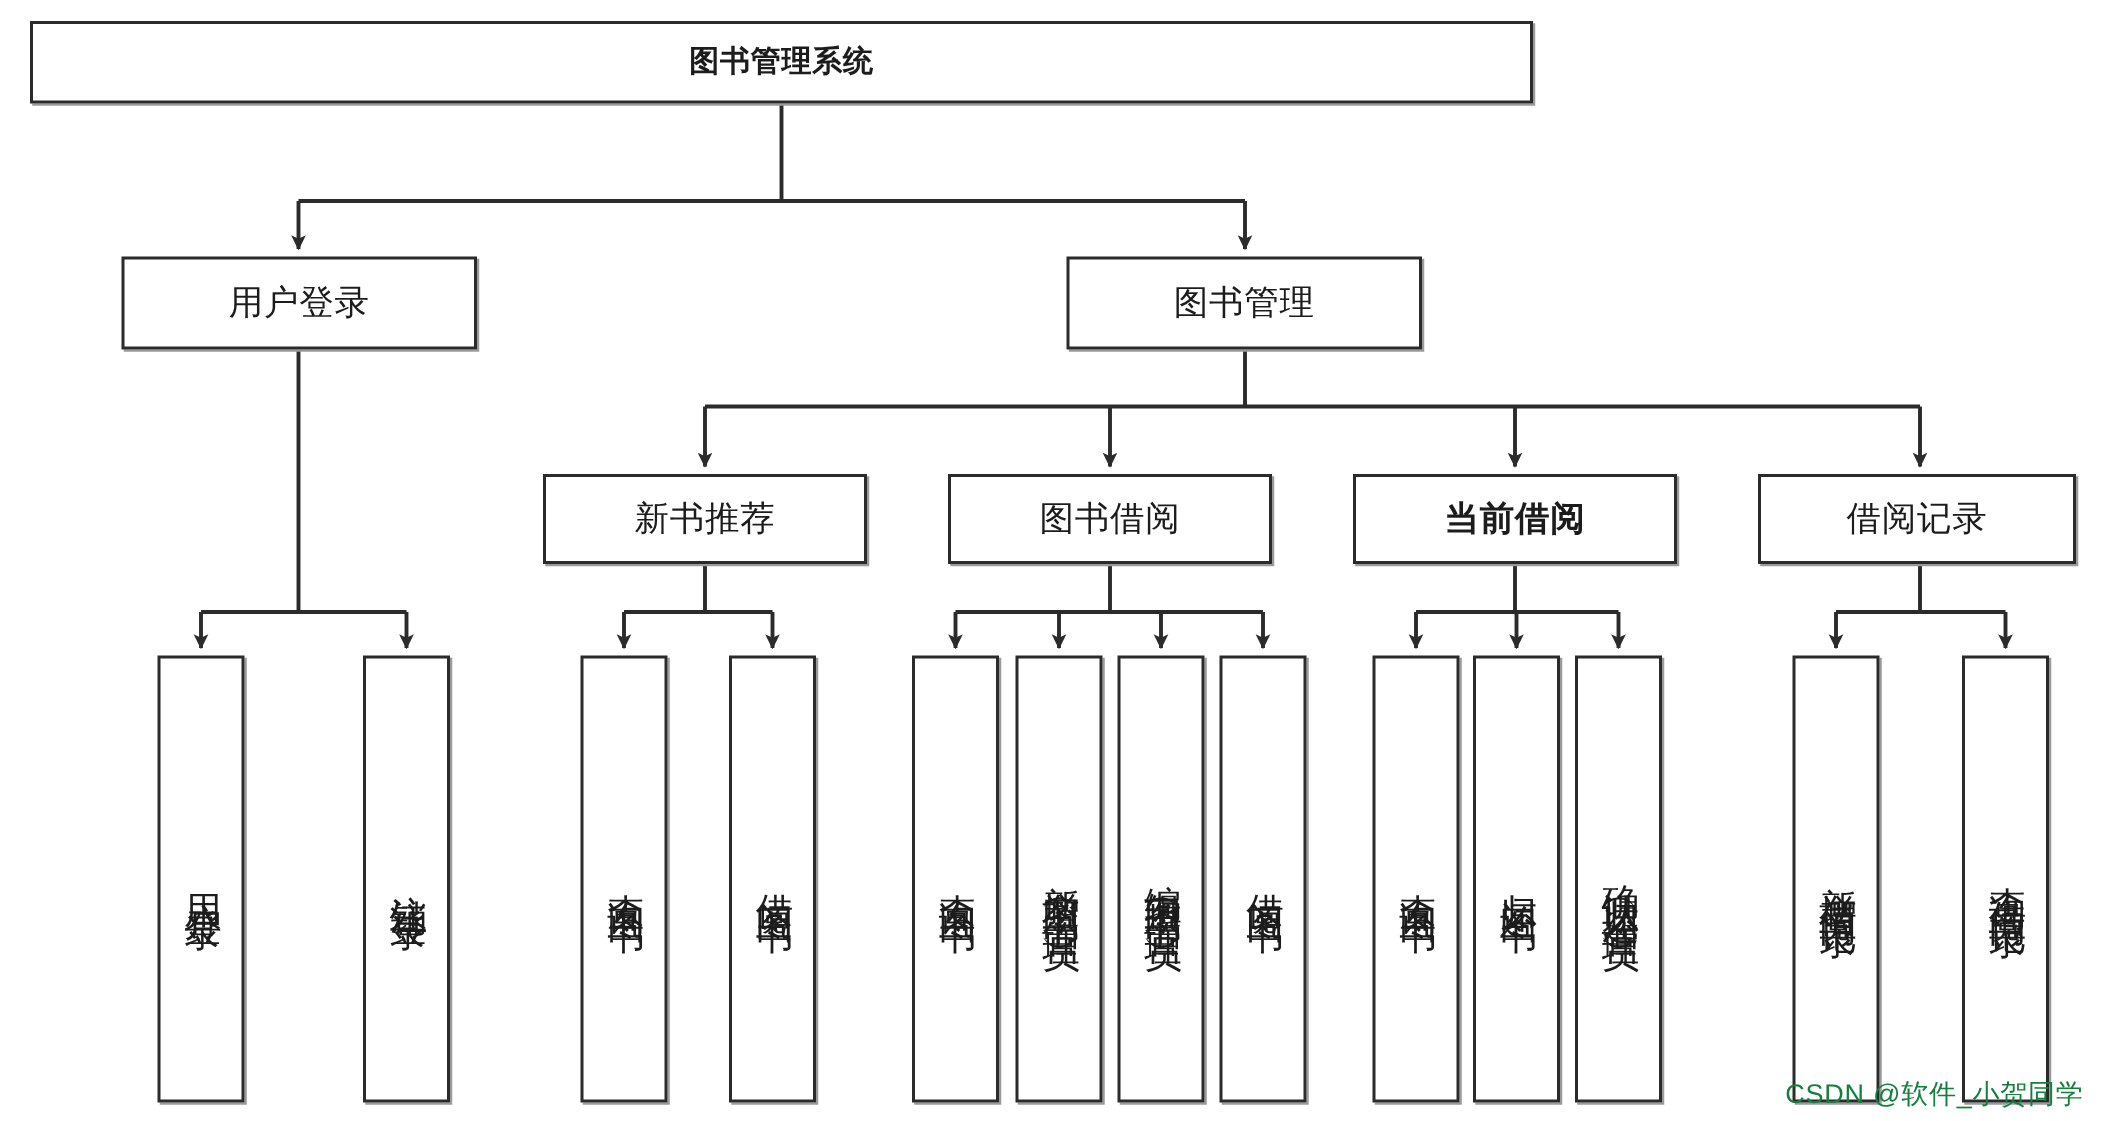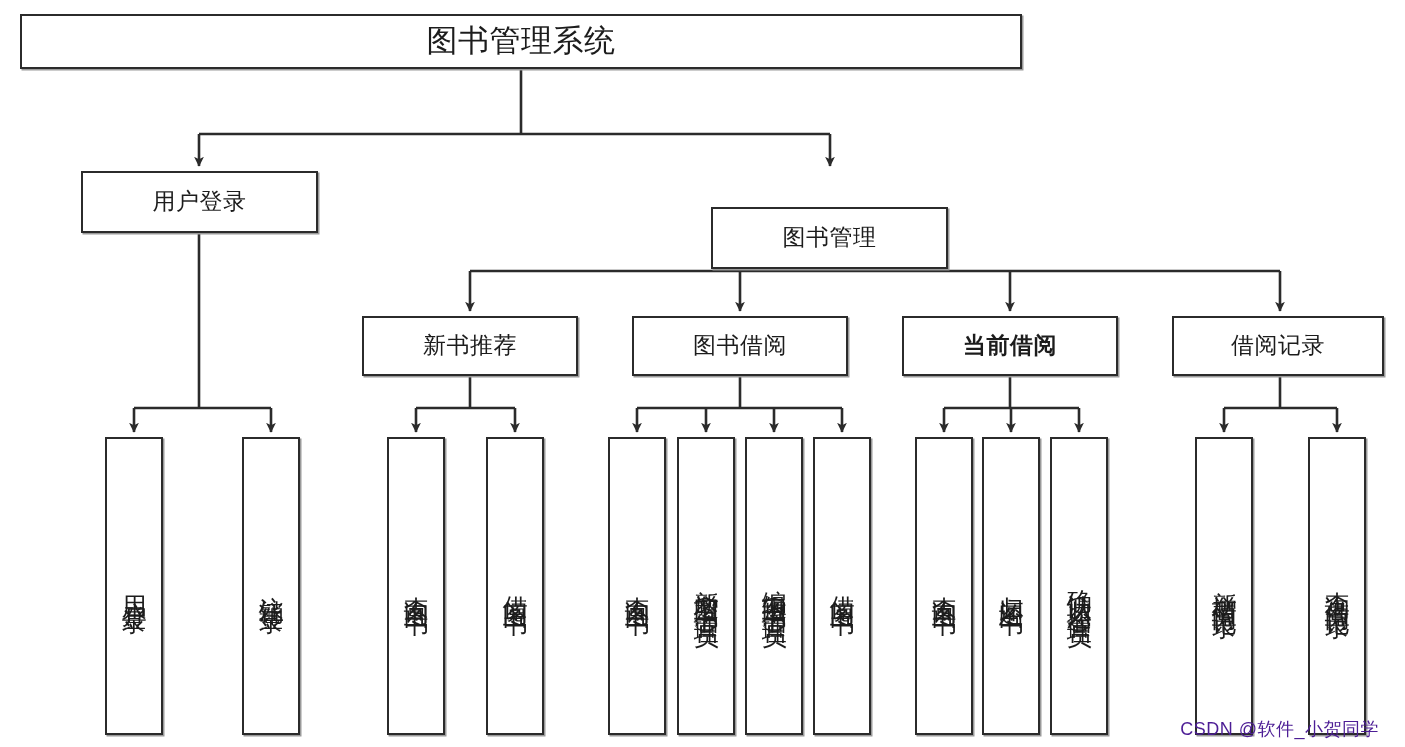--- a/index.html
+++ b/index.html
@@ -42,21 +42,22 @@
     text-align: center;
     line-height: 1.18;
     color: #1c1c1c;
     letter-spacing: 0.5px;
     white-space: nowrap;
   }
   .node.horiz .lbl {
     font-size: 23px;
   }
   .node.root .lbl {
-    font-size: 31px;
+    font-size: 20px;
+    font-weight: bold;
   }
   .node.vert {
     align-items: flex-start;
     padding-top: 0;
   }
   .node.vert .lbl {
     writing-mode: vertical-rl;
     text-orientation: upright;
     font-size: 25px;
     line-height: 1.02;
@@ -67,24 +68,24 @@
     align-items: center;
     justify-content: center;
     margin: 0 auto;
   }
   .node.vert.long .lbl {
     align-items: flex-start;
     padding-top: 6px;
   }
   .watermark {
     position: absolute;
-    right: 26px;
+    right: 16px;
     bottom: 6px;
     font-size: 18px;
-    color: #4c1d95;
+    color: #15803d;
     letter-spacing: 0.5px;
     z-index: 6;
     white-space: nowrap;
   }
 </style>
 </head>
 <body>
 
 <div id="canvas">
 
@@ -138,21 +139,21 @@
     </g>
   </svg>
 
   <div class="node root horiz" style="left:20px; top:14px; width:1002px; height:55px;">
     <span class="lbl">图书管理系统</span>
   </div>
 
   <div class="node horiz" style="left:81px; top:171px; width:237px; height:62px;">
     <span class="lbl">用户登录</span>
   </div>
-  <div class="node horiz" style="left:711px; top:171px; width:237px; height:62px;margin-top:36px;">
+  <div class="node horiz" style="left:711px; top:171px; width:237px; height:62px;">
     <span class="lbl">图书管理</span>
   </div>
 
   <div class="node horiz" style="left:362px; top:316px; width:216px; height:60px;justify-content:center;">
     <span class="lbl">新书推荐</span>
   </div>
   <div class="node horiz" style="left:632px; top:316px; width:216px; height:60px;">
     <span class="lbl">图书借阅</span>
   </div>
   <div class="node horiz" style="left:902px; top:316px; width:216px; height:60px;font-weight:bold;">

